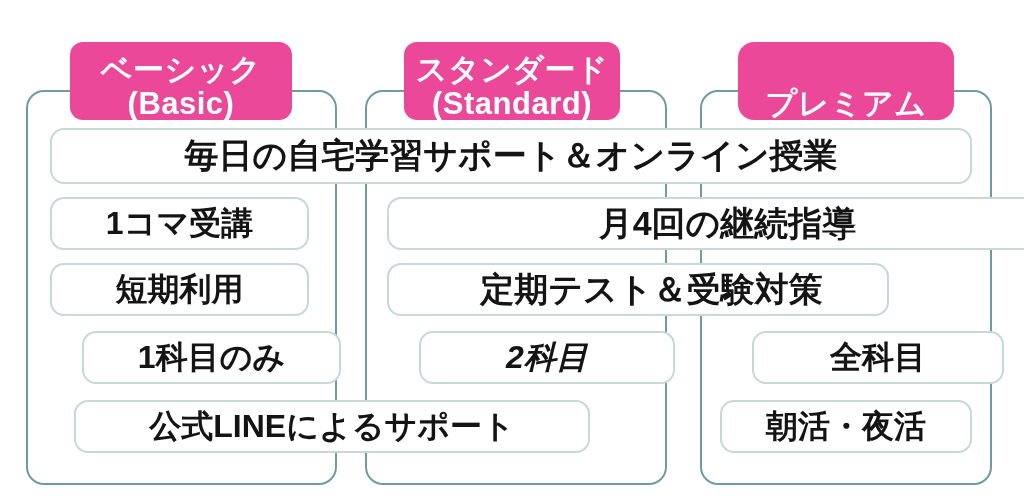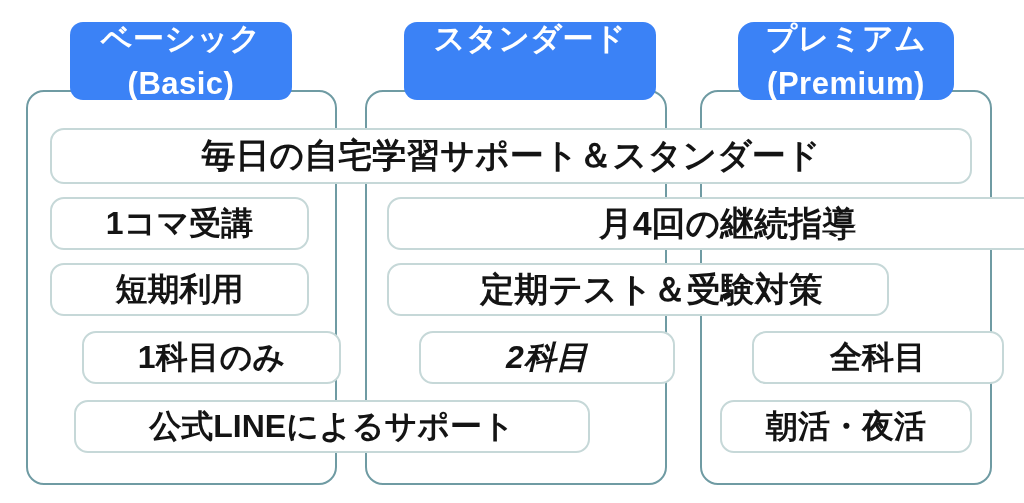--- a/index.html
+++ b/index.html
@@ -26,38 +26,39 @@
     border-radius: 18px;
     background: transparent;
   }
   #plan-col-basic    { left: 26px;  top: 90px;  width: 311px; height: 395px; }
   #plan-col-standard { left: 365px; top: 90px;  width: 302px; height: 395px; }
   #plan-col-premium  { left: 700px; top: 90px;  width: 292px; height: 395px; }
 
   
   .plan-badge {
     position: absolute;
-    background: #3b82f6;
+    background: #ec4899;
     border-radius: 13px;
     color: #ffffff;
     text-align: center;
     display: flex;
     flex-direction: column;
     align-items: center;
-    justify-content: space-between;
+    justify-content: flex-end;
     line-height: 1.08;
     font-weight: 700;
     letter-spacing: 0.5px;
     z-index: 5;
+    margin-top: 20px;
   }
   .plan-badge .ja { font-size: 31px; }
   .plan-badge .en { font-size: 31px; }
 
   #plan-badge-basic    { left: 70px;  top: 22px; width: 222px; height: 78px; }
-  #plan-badge-standard { left: 404px; top: 22px; width: 252px; height: 78px; }
+  #plan-badge-standard { left: 404px; top: 22px; width: 216px; height: 78px; }
   #plan-badge-premium  { left: 738px; top: 22px; width: 216px; height: 78px; border-radius: 16px; }
 
   
   .pill {
     position: absolute;
     background: #ffffff;
     border: 2px solid #c6d8d8;
     border-radius: 14px;
     display: flex;
     align-items: center;
@@ -94,29 +95,29 @@
   <div id="plan-col-standard" class="plan-col"></div>
   <div id="plan-col-premium" class="plan-col"></div>
 
   <div id="plan-badge-basic" class="plan-badge">
     <span class="ja">ベーシック</span>
     <span class="en">(Basic)</span>
   </div>
 
   <div id="plan-badge-standard" class="plan-badge">
     <span class="ja">スタンダード</span>
+    <span class="en">(Standard)</span>
   </div>
 
   <div id="plan-badge-premium" class="plan-badge">
     <span class="ja">プレミアム</span>
-    <span class="en">(Premium)</span>
   </div>
 
   <div class="pill r1 span-all fs-34">
-    <span>毎日の自宅学習サポート＆スタンダード</span>
+    <span>毎日の自宅学習サポート＆オンライン授業</span>
   </div>
 
   <div class="pill r2 span-c1 fs-32">
     <span>1コマ受講</span>
   </div>
   <div class="pill r2 fs-34" style="left:387px; width:681px;">
     <span>月4回の継続指導</span>
   </div>
 
   <div class="pill r3 span-c1 fs-32">

